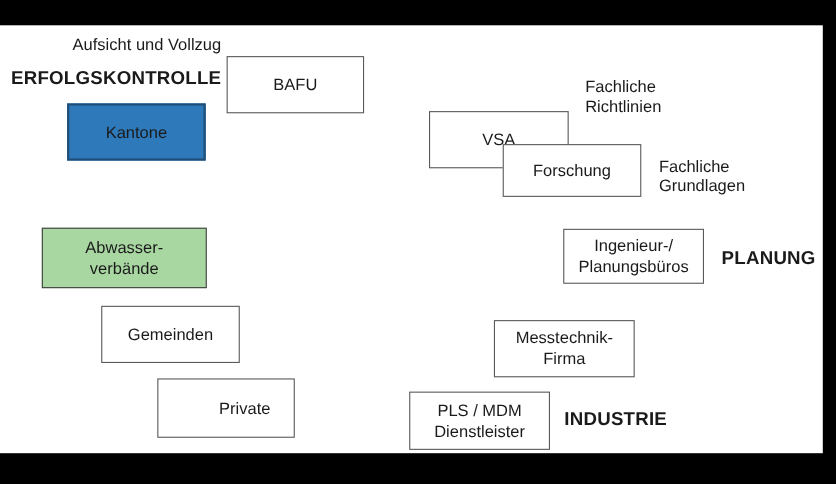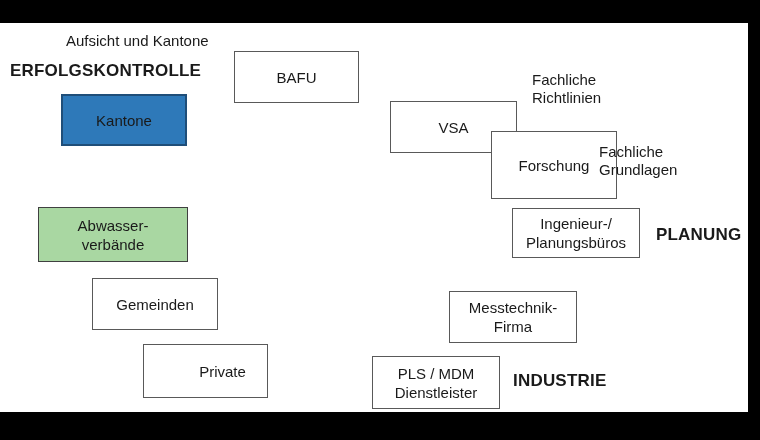--- a/index.html
+++ b/index.html
@@ -48,43 +48,43 @@
   }
   .annotation {
     position: absolute;
     font-size: 15px;
     line-height: 18px;
     white-space: pre-line;
   }
   
   #ann-aufsicht      { left: 66px;  top: 32px; }
   #lbl-erfolg        { left: 10px;  top: 61px; }
-  #box-bafu          { left: 206px; top: 51px;  width: 125px; height: 52px; margin-left: 28px; }
+  #box-bafu          { left: 206px; top: 51px;  width: 125px; height: 52px; }
   #box-kantone       { left: 61px;  top: 94px;  width: 126px; height: 52px; }
   #box-vsa           { left: 390px; top: 61px;  width: 127px; height: 52px; margin-top: 40px; }
   #ann-richtlinien   { left: 532px; top: 71px; }
-  #box-forschung     { left: 457px; top: 131px; width: 126px; height: 68px; margin-left: 34px; }
+  #box-forschung     { left: 457px; top: 131px; width: 126px; height: 48px; }
   #ann-grundlagen    { left: 599px; top: 143px; }
   #box-abwasser      { left: 38px;  top: 207px; width: 150px; height: 55px; }
   #box-ingenieur     { left: 512px; top: 208px; width: 128px; height: 50px; text-align: center; }
   #lbl-planung       { left: 656px; top: 225px; }
   #box-gemeinden     { left: 92px;  top: 278px; width: 126px; height: 52px; }
   #box-messtechnik   { left: 449px; top: 291px; width: 128px; height: 52px; }
   #lbl-betrieb       { left: 20px;  top: 350px; }
   #box-private       { left: 143px; top: 344px; width: 125px; height: 54px; padding-left: 34px; }
   #box-plsmdm        { left: 372px; top: 356px; width: 128px; height: 53px; }
   #lbl-industrie     { left: 513px; top: 371px; }
 </style>
 </head>
 <body>
 
 <div id="page">
   <div class="slide"></div>
 
-  <div id="ann-aufsicht" class="annotation">Aufsicht und Kantone</div>
+  <div id="ann-aufsicht" class="annotation">Aufsicht und Vollzug</div>
 
   <div id="lbl-erfolg" class="section-label">ERFOLGSKONTROLLE</div>
 
   <div id="box-bafu" class="node">
     <span class="lbl">BAFU</span>
   </div>
 
   <div id="box-kantone" class="node blue">
     <span class="lbl">Kantone</span>
   </div>

